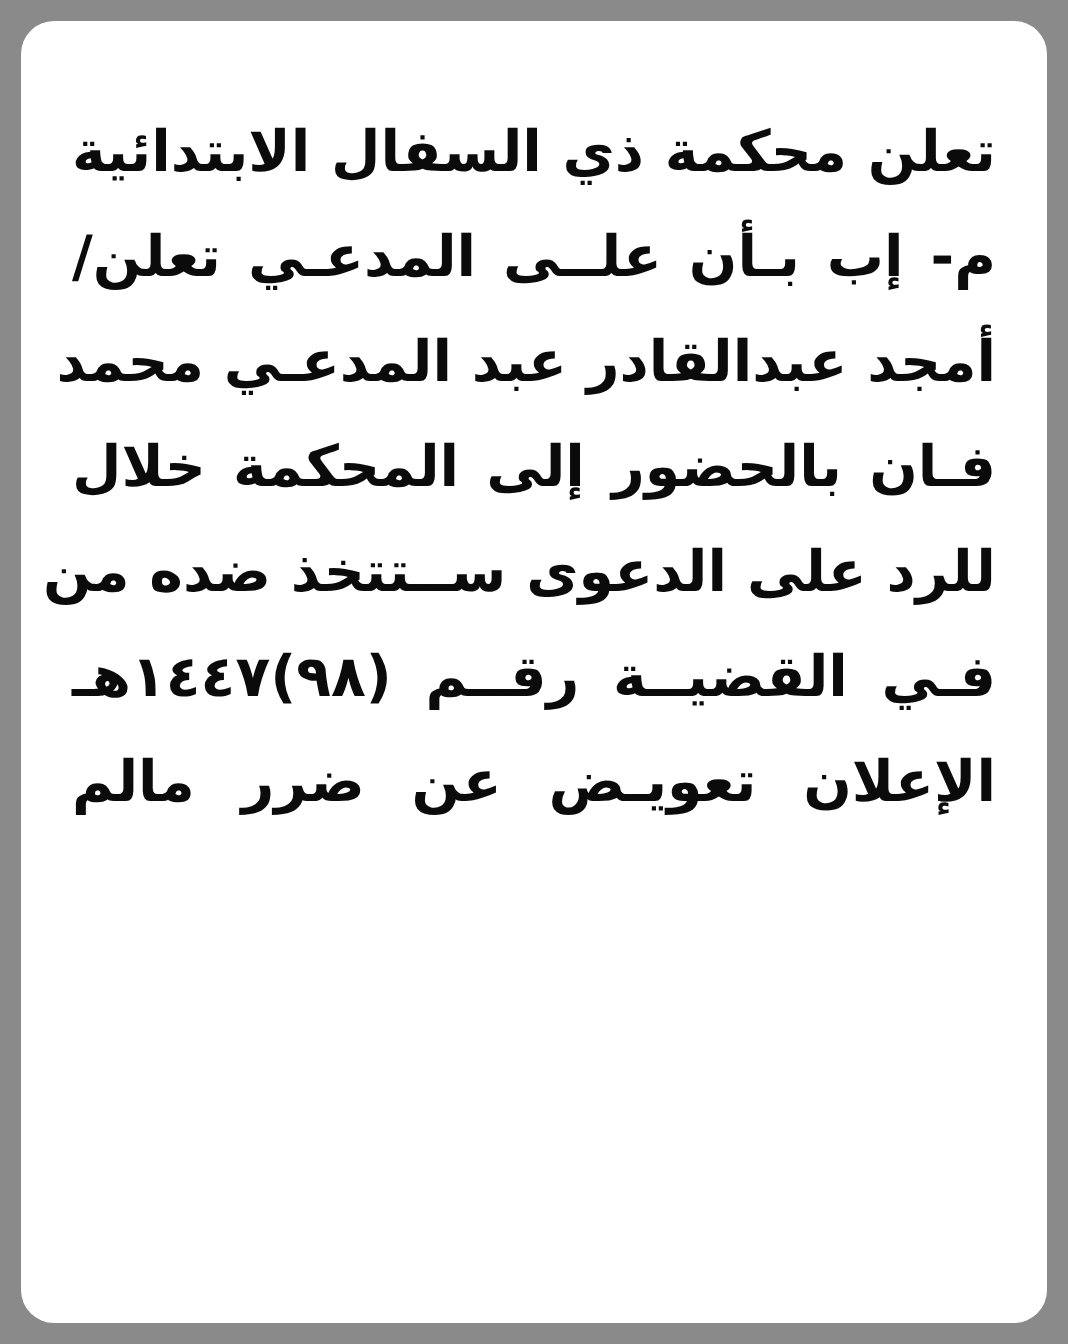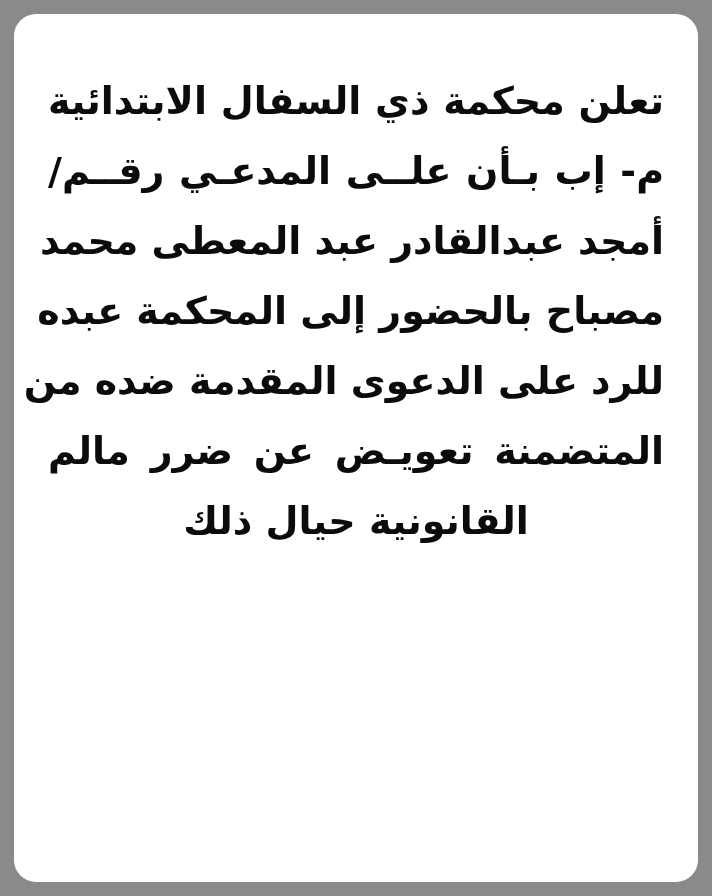--- a/index.html
+++ b/index.html
@@ -52,20 +52,20 @@
     text-align: center;
     text-align-last: center;
   }
 </style>
 </head>
 <body style="background: rgb(138, 138, 138);">
 
 <div class="page-frame">
   <div class="notice-body">
     <div class="notice-line">تعلن محكمة ذي السفال الابتدائية</div>
-    <div class="notice-line">م- إب بـأن علــى المدعـي رقــم/</div>
-    <div class="notice-line">أمجد عبدالقادر عبد المعطى محمد</div>
-    <div class="notice-line">مصباح بالحضور إلى المحكمة عبده</div>
-    <div class="notice-line">للرد على الدعوى المقدمة ضده من</div>
-    <div class="notice-line">المتضمنة تعويـض عن ضرر مالم</div>
-    <div class="notice-line last-line">القانونية حيال ذلك</div>
+    <div class="notice-line">م- إب بـأن علــى المدعـي تعلن/</div>
+    <div class="notice-line">أمجد عبدالقادر عبد المدعـي محمد</div>
+    <div class="notice-line">فـان بالحضور إلى المحكمة خلال</div>
+    <div class="notice-line">للرد على الدعوى ســتتخذ ضده من</div>
+    <div class="notice-line">فـي القضيــة رقــم (٩٨)١٤٤٧هـ</div>
+    <div class="notice-line">الإعلان تعويـض عن ضرر مالم</div>
   </div>
 </div>
 
 </body></html>

